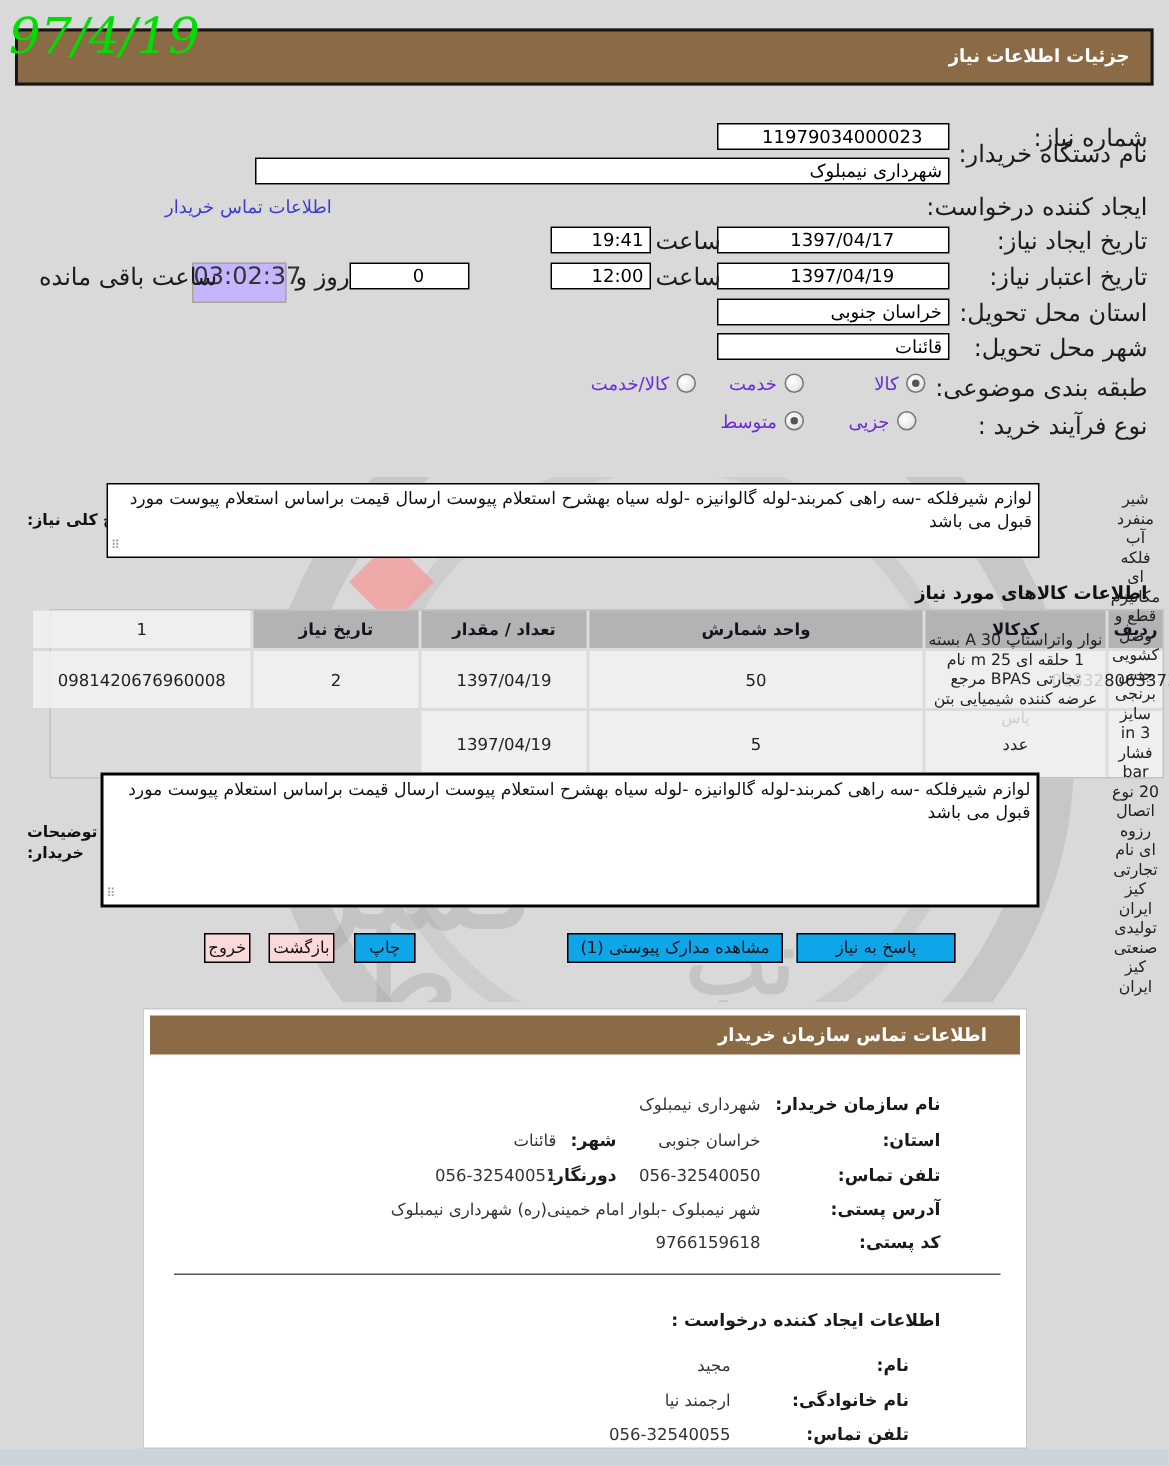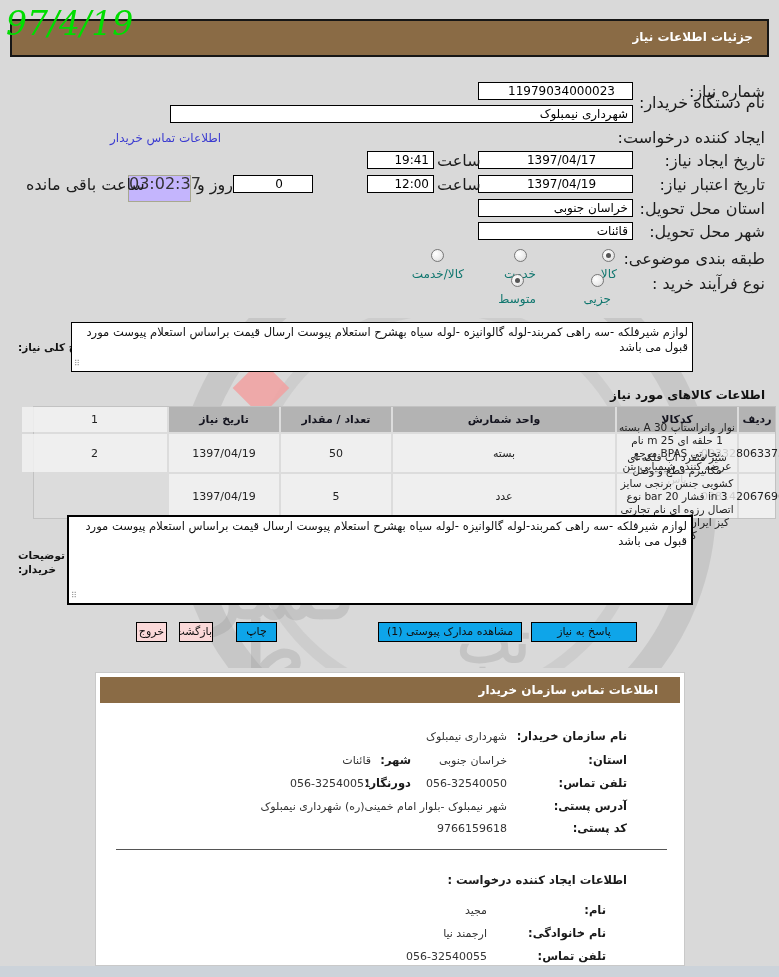--- a/index.html
+++ b/index.html
@@ -15,21 +15,21 @@
   
   .lbl{white-space:nowrap;font-size:16px;color:#1c1c1c;line-height:16px;}
   .inp{background:#ffffff;border:1px solid #000;height:18px;font-size:12px;line-height:16px;
        padding:0 4px;overflow:hidden;white-space:nowrap;}
   .ctr{text-align:center;padding-left:16px;}
   .rgt{text-align:right;}
   .num{direction:ltr;unicode-bidi:embed;}
   .link{color:#3b3bd0;font-size:12px;white-space:nowrap;cursor:pointer;}
   .ybox{background:#c4b5fd;border:1px solid #a8a890;height:27px;font-size:16px;line-height:15px;
         text-align:center;color:#333;}
-  .opt{display:flex;flex-direction:column;align-items:center;gap:5px;direction:rtl;font-size:12px;color:#0f766e;}
+  .opt{display:flex;flex-direction:row;align-items:flex-start;gap:5px;direction:rtl;font-size:12px;color:#6d28d9;}
   .radio{width:13px;height:13px;border-radius:50%;border:1px solid #777;box-sizing:border-box;flex:0 0 13px;
          background:radial-gradient(circle at 35% 35%, #ffffff 0%, #ececec 55%, #cfcfcf 100%);position:relative;}
   .radio.sel::after{content:"";position:absolute;left:3px;top:3px;width:5px;height:5px;border-radius:50%;background:#555;}
   .blockLbl{font-weight:bold;font-size:10.5px;color:#111;direction:rtl;text-align:left;line-height:14px;}
   .txtbox{background:#ffffff;border:1px solid #000;font-size:11.5px;line-height:15px;padding:2px 4px;
           text-align:right;color:#111;overflow:hidden;}
   .grip{position:absolute;left:2px;bottom:0;color:#999;font-size:8px;direction:ltr;}
   .secTitle{font-weight:bold;font-size:12px;color:#111;white-space:nowrap;}
   
   .tbl{left:33px;top:406px;width:743px;display:grid;direction:rtl;
@@ -142,42 +142,41 @@
   <div class="abs tbl z2">
     <div class="th">ردیف</div>
     <div class="th">کدکالا</div>
     <div class="th">واحد شمارش</div>
     <div class="th">تعداد / مقدار</div>
     <div class="th">تاریخ نیاز</div>
 
     <div class="td num">1</div>
     <div class="td num">0933280633730002</div>
     <div class="td name">نوار واتراستاپ A 30 بسته 1 حلقه ای m 25 نام تجارتی BPAS مرجع عرضه کننده شیمیایی بتن پاس</div>
-    <div class="td">بسته</div>
     <div class="td num">50</div>
     <div class="td num">1397/04/19</div>
 
     <div class="td num">2</div>
     <div class="td num">0981420676960008</div>
     <div class="td name">شیر منفرد آب فلکه ای مکانیزم قطع و وصل کشویی جنس برنجی سایز in 3 فشار bar 20 نوع اتصال رزوه ای نام تجارتی کیز ایران تولیدی صنعتی کیز ایران</div>
     <div class="td">عدد</div>
     <div class="td num">5</div>
     <div class="td num">1397/04/19</div>
   </div>
 
   <div class="abs blockLbl z2" style="left:18px;top:548px;width:50px;">توضیحات خریدار:</div>
   <div class="abs txtbox z2" style="left:67px;top:515px;width:626px;height:90px;border-width:2px;">
     <span>لوازم شیرفلکه -سه راهی کمربند-لوله گالوانیزه -لوله سیاه بهشرح استعلام پیوست ارسال قیمت براساس استعلام پیوست مورد قبول می باشد</span>
     <span class="grip">⠿</span>
   </div>
 
   <div class="abs btn green z2" style="left:531px;top:622px;width:106px;">پاسخ به نیاز</div>
   <div class="abs btn green z2" style="left:378px;top:622px;width:144px;">مشاهده مدارک پیوستی (1)</div>
   <div class="abs btn green z2" style="left:236px;top:622px;width:41px;">چاپ</div>
-  <div class="abs btn pink z2" style="left:179px;top:622px;width:34px;">بازگشت</div>
+  <div class="abs btn pink z2" style="left:179px;top:622px;width:44px;">بازگشت</div>
   <div class="abs btn pink z2" style="left:136px;top:622px;width:31px;">خروج</div>
 
   <div class="abs panel z2">
     <div class="panelbar">
       <span>اطلاعات تماس سازمان خریدار</span>
     </div>
 
     <div class="plbl" style="right:57px;top:56px;">نام سازمان خریدار:</div>
     <div class="pval" style="right:177px;top:57px;">شهرداری نیمبلوک</div>
 

